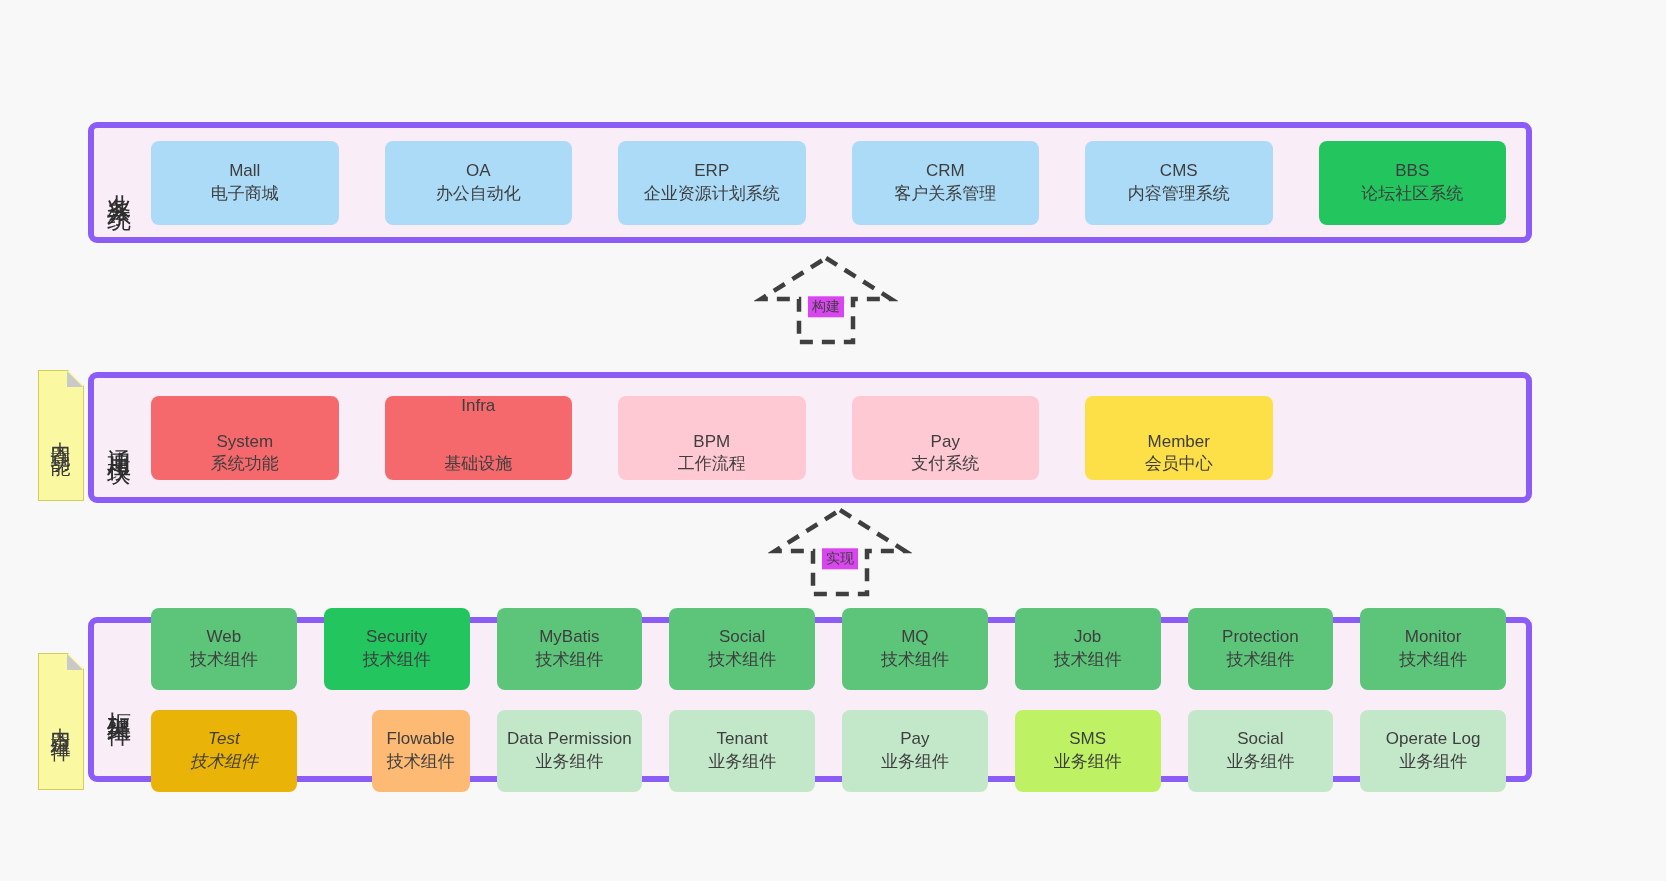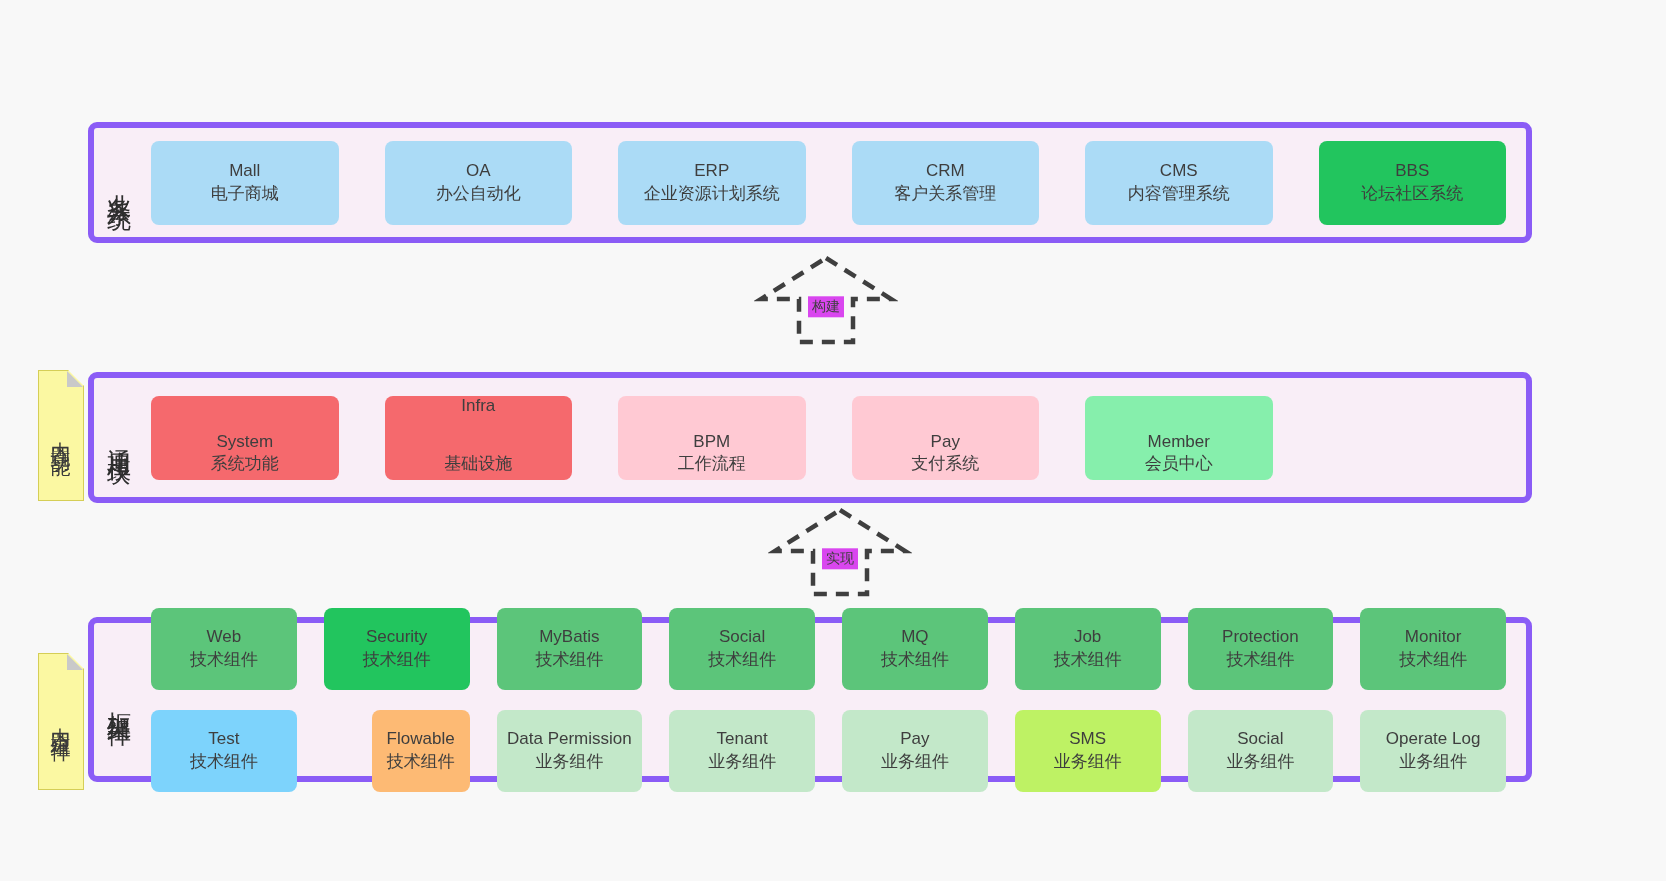--- a/index.html
+++ b/index.html
@@ -176,21 +176,21 @@
           <div>基础设施</div>
         </div>
         <div class="box" style="background: rgb(255, 201, 211);">
           <div>BPM</div>
           <div>工作流程</div>
         </div>
         <div class="box" style="background: rgb(255, 201, 211);">
           <div>Pay</div>
           <div>支付系统</div>
         </div>
-        <div class="box" style="background: #86efac;">
+        <div class="box" style="background: #fde047;">
           <div>Member</div>
           <div>会员中心</div>
         </div>
       </div>
   </div>
 
   <div class="arrow arrow-2">
     <svg width="144" height="92" viewBox="0 0 144 92">
       <polygon points="72,4 137,45 99,45 99,88 45,88 45,45 7,45" fill="none" stroke="#3f3f3f" stroke-width="4.5" stroke-dasharray="13 9"></polygon>
     </svg>
@@ -225,21 +225,21 @@
           <div>技术组件</div>
         </div>
         <div class="box" style="background: rgb(92, 197, 122);">
           <div>Protection</div>
           <div>技术组件</div>
         </div>
         <div class="box" style="background: rgb(92, 197, 122);">
           <div>Monitor</div>
           <div>技术组件</div>
         </div>
-        <div class="box" style="background: #7dd3fc;">
+        <div class="box" style="background: #eab308; font-style: italic;">
           <div>Test</div>
           <div>技术组件</div>
         </div>
         <div class="box" style="background: #fdba74; margin-left: 48px;">
           <div>Flowable</div>
           <div>技术组件</div>
         </div>
         <div class="box" style="background: rgb(195, 232, 201);">
           <div>Data Permission</div>
           <div>业务组件</div>

